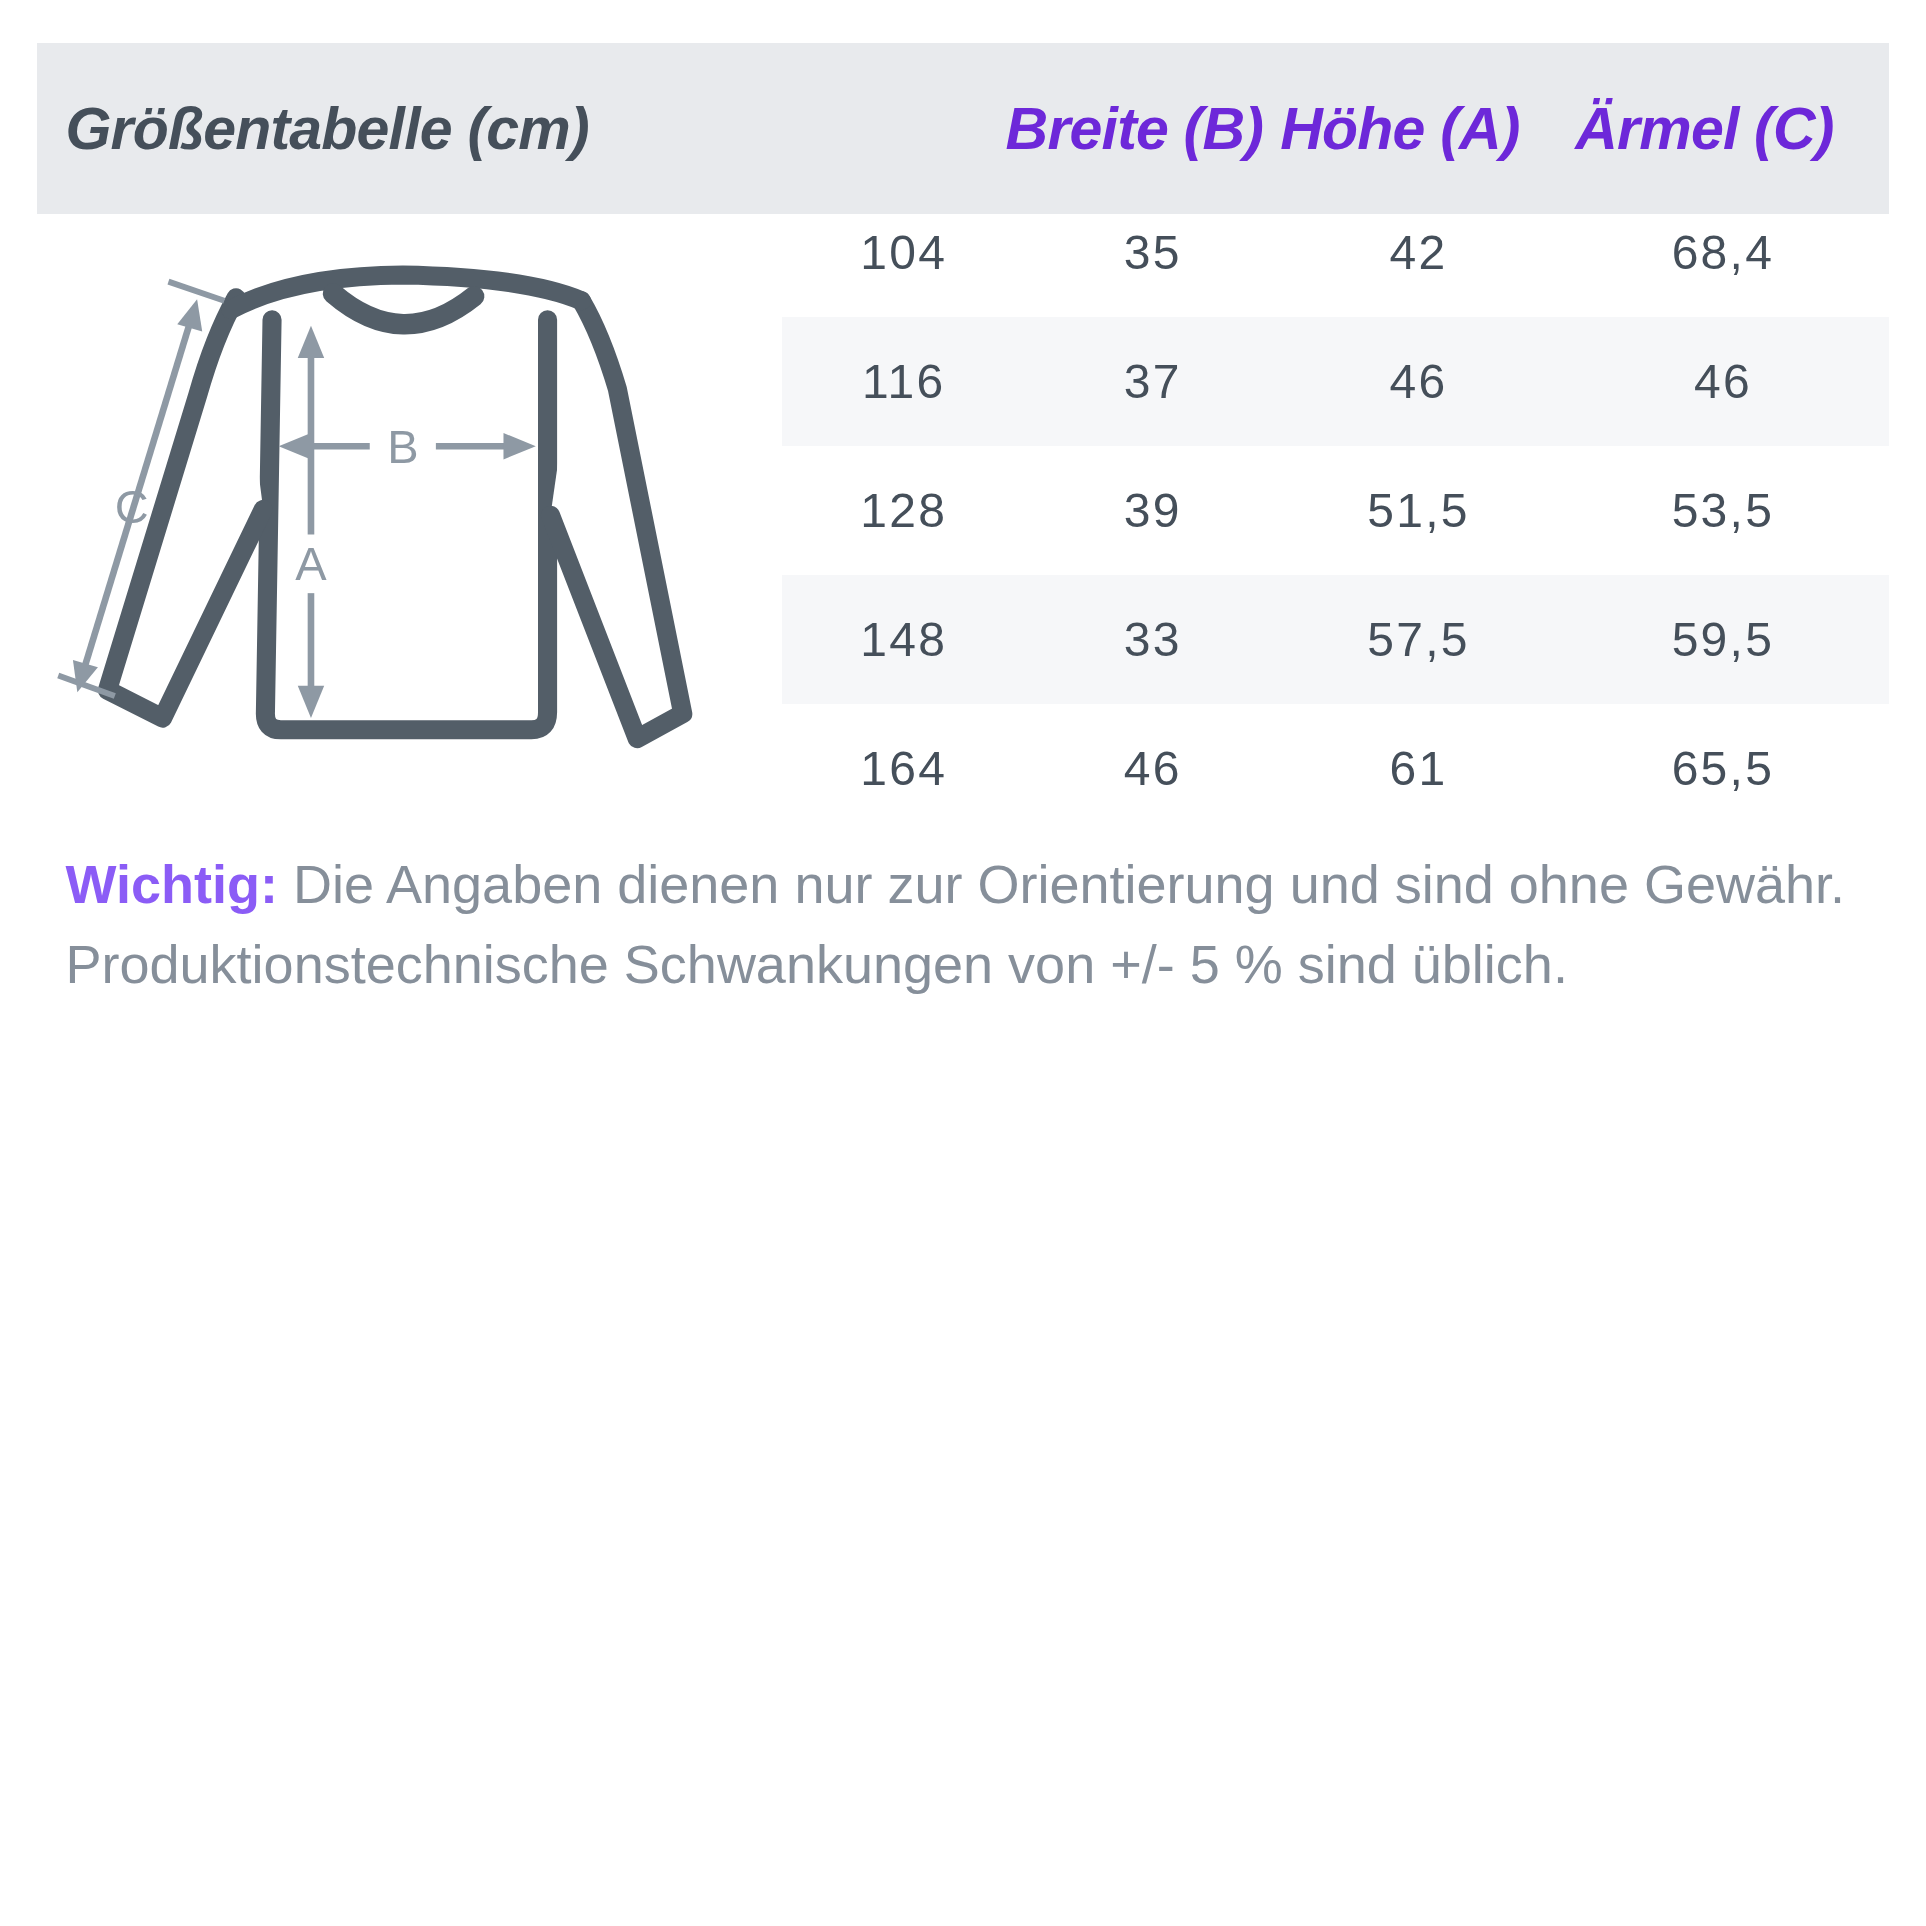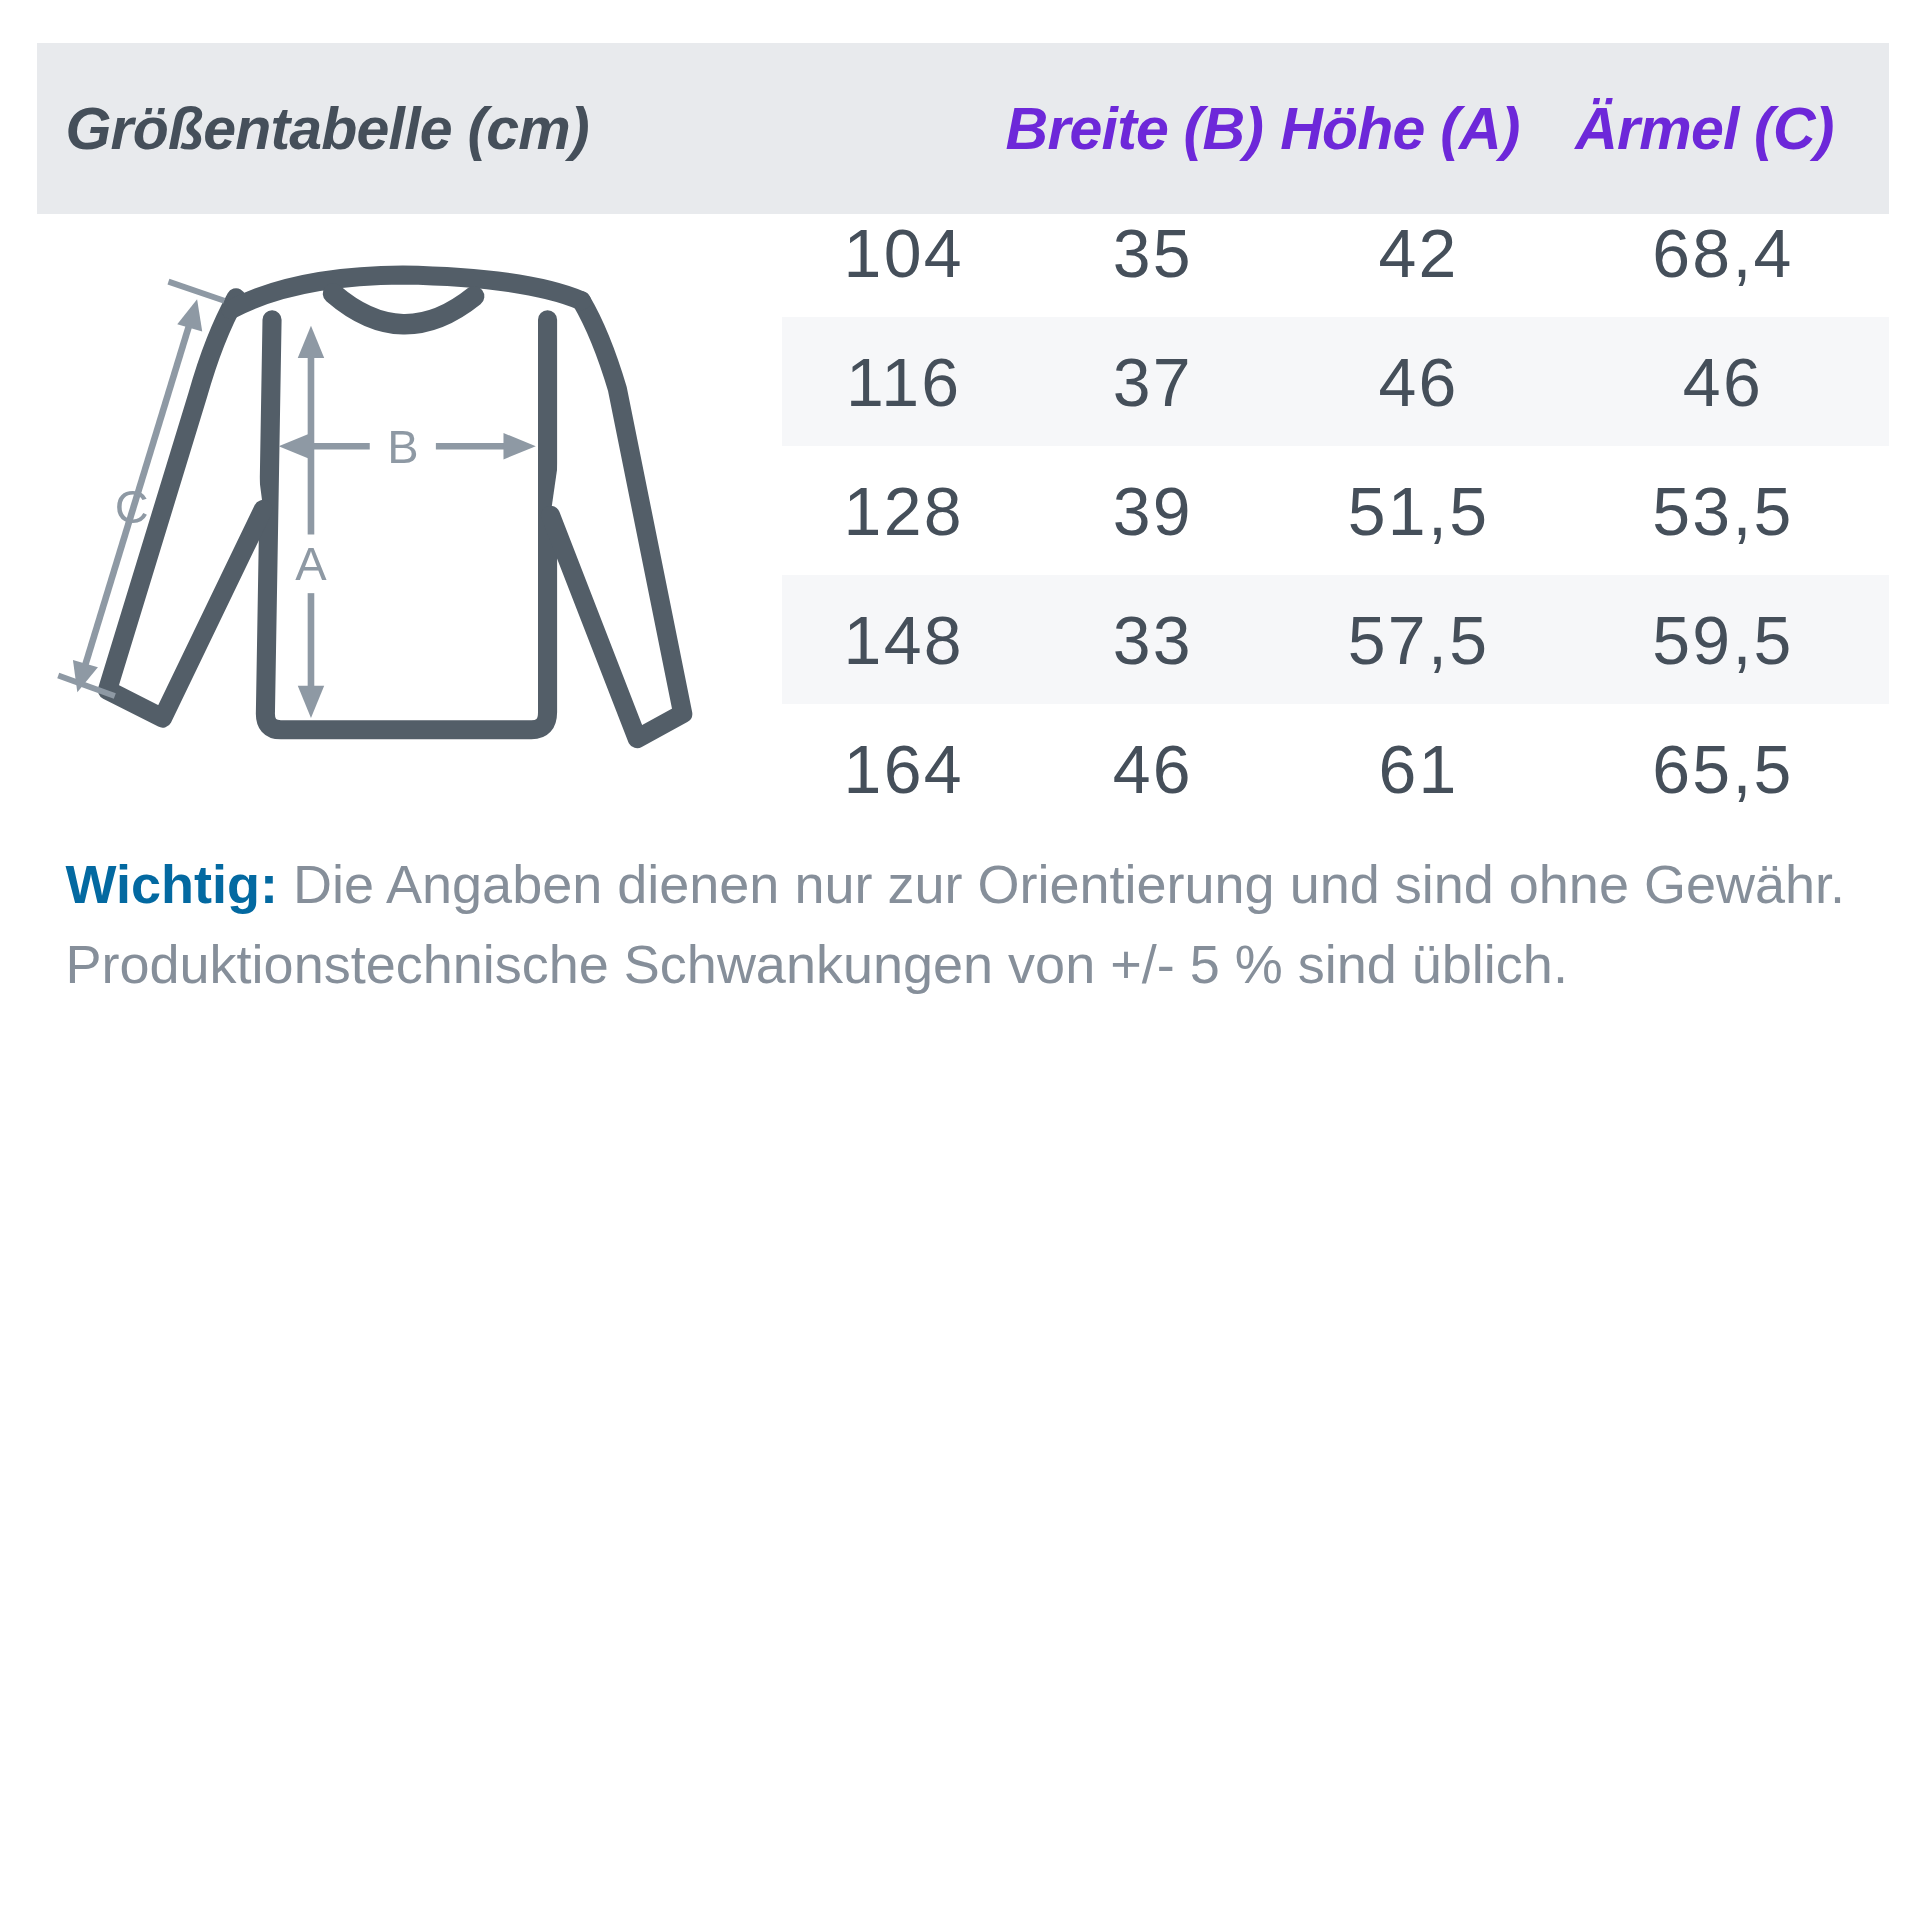--- a/index.html
+++ b/index.html
@@ -67,21 +67,21 @@
   }
   .row {
     height: 129px;
     display: grid;
     grid-template-columns: 22% 23% 25% 30%;
     align-items: center;
   }
   .row.striped { background: #f6f7f9; }
   .cell {
     text-align: center;
-    font-size: 68px;
+    font-size: 48px;
     letter-spacing: 2.3px;
     color: #454f5a;
     white-space: nowrap;
   }
 
   
   .garment {
     position: absolute;
     left: 7.7px; top: 221px;
     width: 698px;
@@ -130,21 +130,21 @@
   .note {
     position: absolute;
     left: 28.5px; top: 801px;
     font-size: 54px;
     line-height: 80px;
     color: #868f9a;
     white-space: nowrap;
   }
   .note .note-label {
     font-weight: 700;
-    color: #0369a1;
+    color: #8b5cf6;
     margin-top: 17px;
   }
 </style>
 </head>
 <body>
 
 <div class="canvas">
   <div class="content">
 
     <div class="band">

